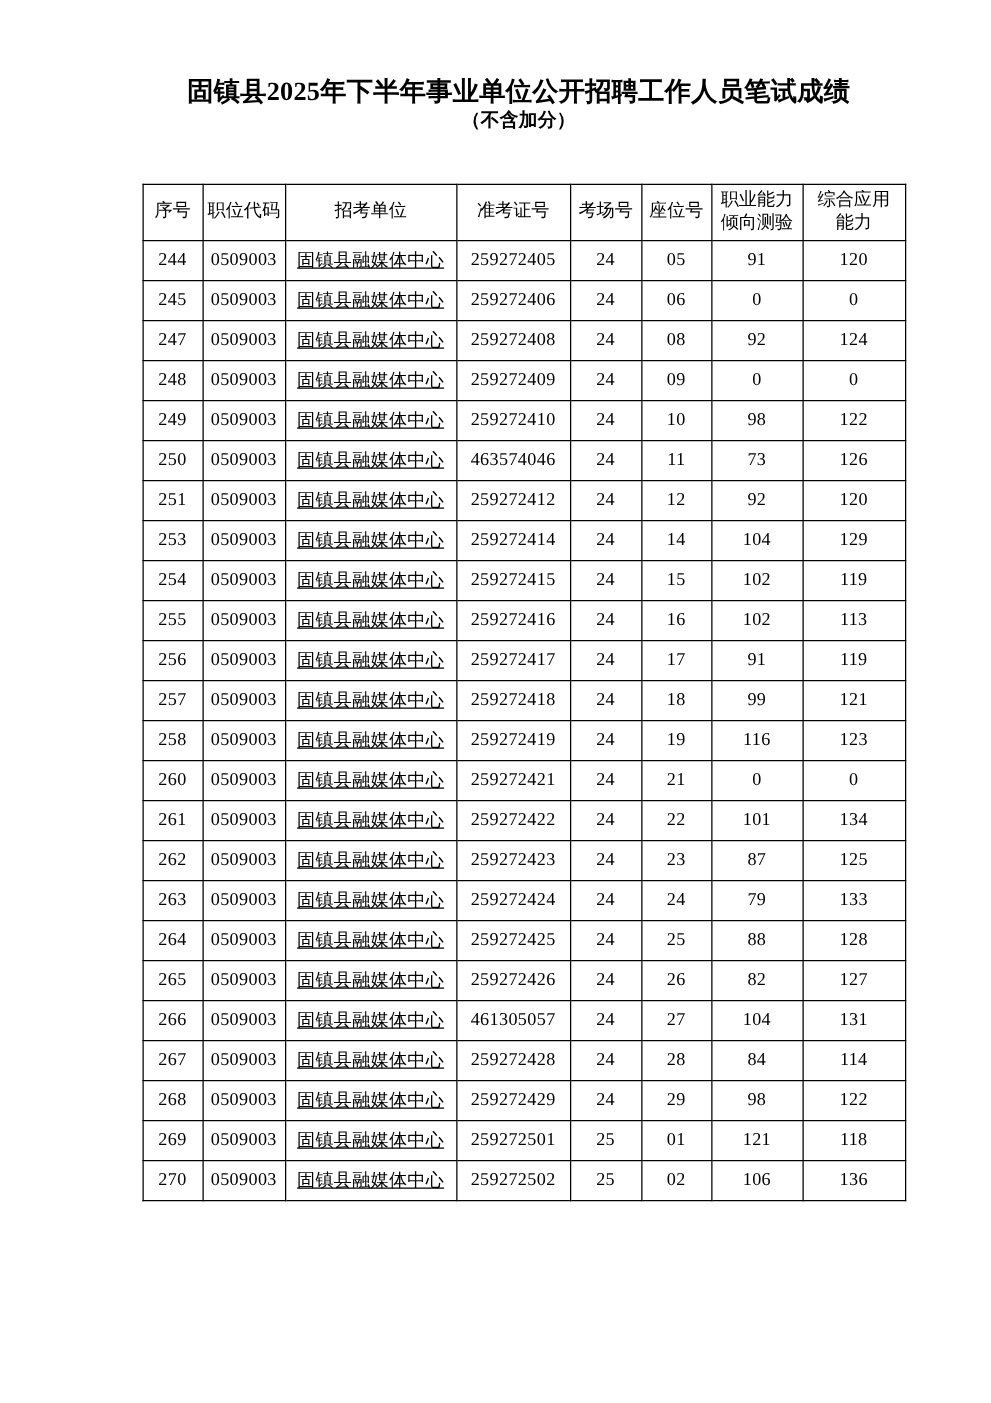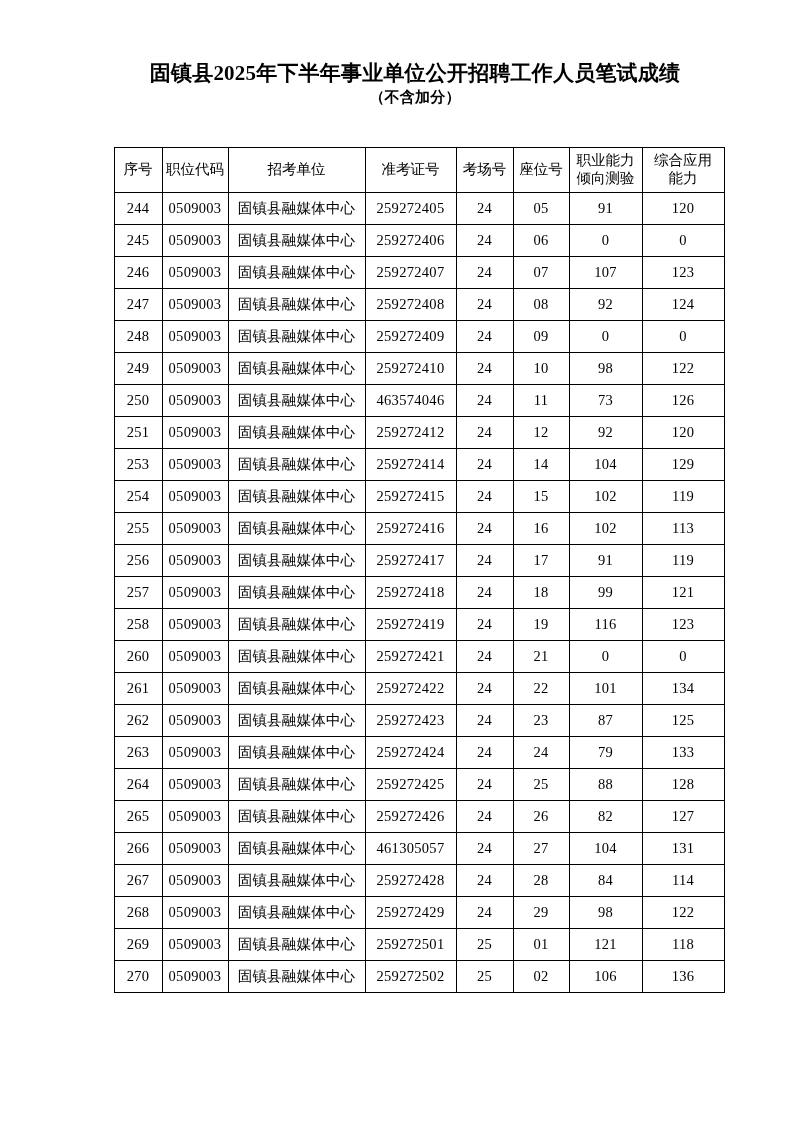--- a/index.html
+++ b/index.html
@@ -72,21 +72,21 @@
   td.c-num, th.c-num { width: 47px; }
   td.c-code, th.c-code { width: 65px; }
   td.c-unit, th.c-unit { width: 136px; }
   td.c-ticket, th.c-ticket { width: 90px; }
   td.c-room, th.c-room { width: 56px; }
   td.c-seat, th.c-seat { width: 55px; }
   td.c-score1, th.c-score1 { width: 72px; }
   td.c-score2, th.c-score2 { width: 81px; }
 
   .hdr-two-line { display: block; text-align: center; }
-  .unit-cell { font-size: 14.5px; letter-spacing: 0.2px; }
+  .unit-cell { font-size: 14.5px; letter-spacing: 0.2px; text-decoration: underline; }
   .num-cell { font-size: 14.5px; letter-spacing: 0.3px; }
 </style>
 </head>
 <body>
 
 <div class="page">
 
   <div class="title-block">
     <div class="title-line">固镇县2025年下半年事业单位公开招聘工作人员笔试成绩</div>
     <div class="title-sub">（不含加分）</div>
@@ -127,30 +127,20 @@
             <td class="c-num num-cell">245</td>
             <td class="c-code num-cell">0509003</td>
             <td class="c-unit unit-cell">固镇县融媒体中心</td>
             <td class="c-ticket num-cell">259272406</td>
             <td class="c-room num-cell">24</td>
             <td class="c-seat num-cell">06</td>
             <td class="c-score1 num-cell">0</td>
             <td class="c-score2 num-cell">0</td>
           </tr>
           <tr>
-            <td class="c-num num-cell">246</td>
-            <td class="c-code num-cell">0509003</td>
-            <td class="c-unit unit-cell">固镇县融媒体中心</td>
-            <td class="c-ticket num-cell">259272407</td>
-            <td class="c-room num-cell">24</td>
-            <td class="c-seat num-cell">07</td>
-            <td class="c-score1 num-cell">107</td>
-            <td class="c-score2 num-cell">123</td>
-          </tr>
-          <tr>
             <td class="c-num num-cell">247</td>
             <td class="c-code num-cell">0509003</td>
             <td class="c-unit unit-cell">固镇县融媒体中心</td>
             <td class="c-ticket num-cell">259272408</td>
             <td class="c-room num-cell">24</td>
             <td class="c-seat num-cell">08</td>
             <td class="c-score1 num-cell">92</td>
             <td class="c-score2 num-cell">124</td>
           </tr>
           <tr>

